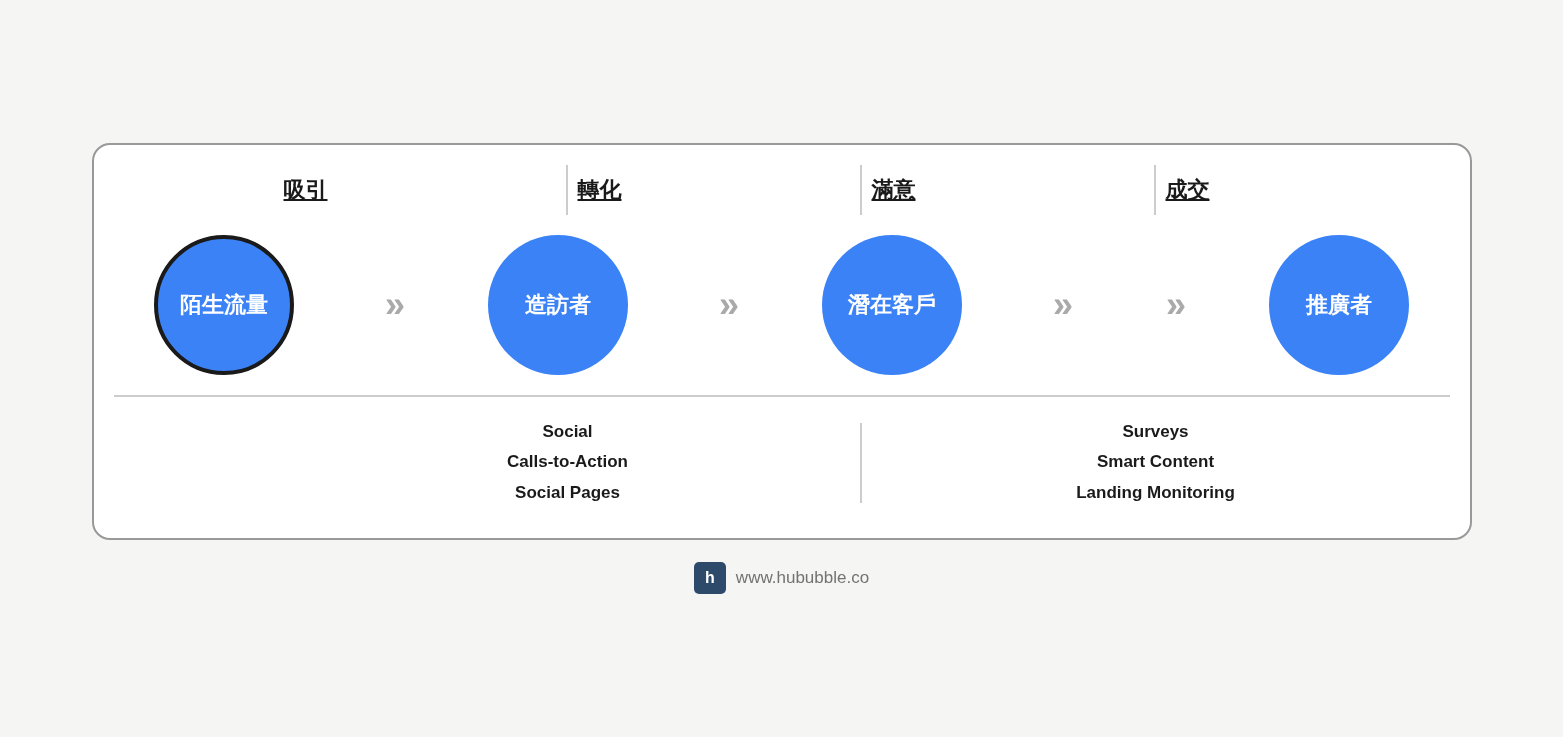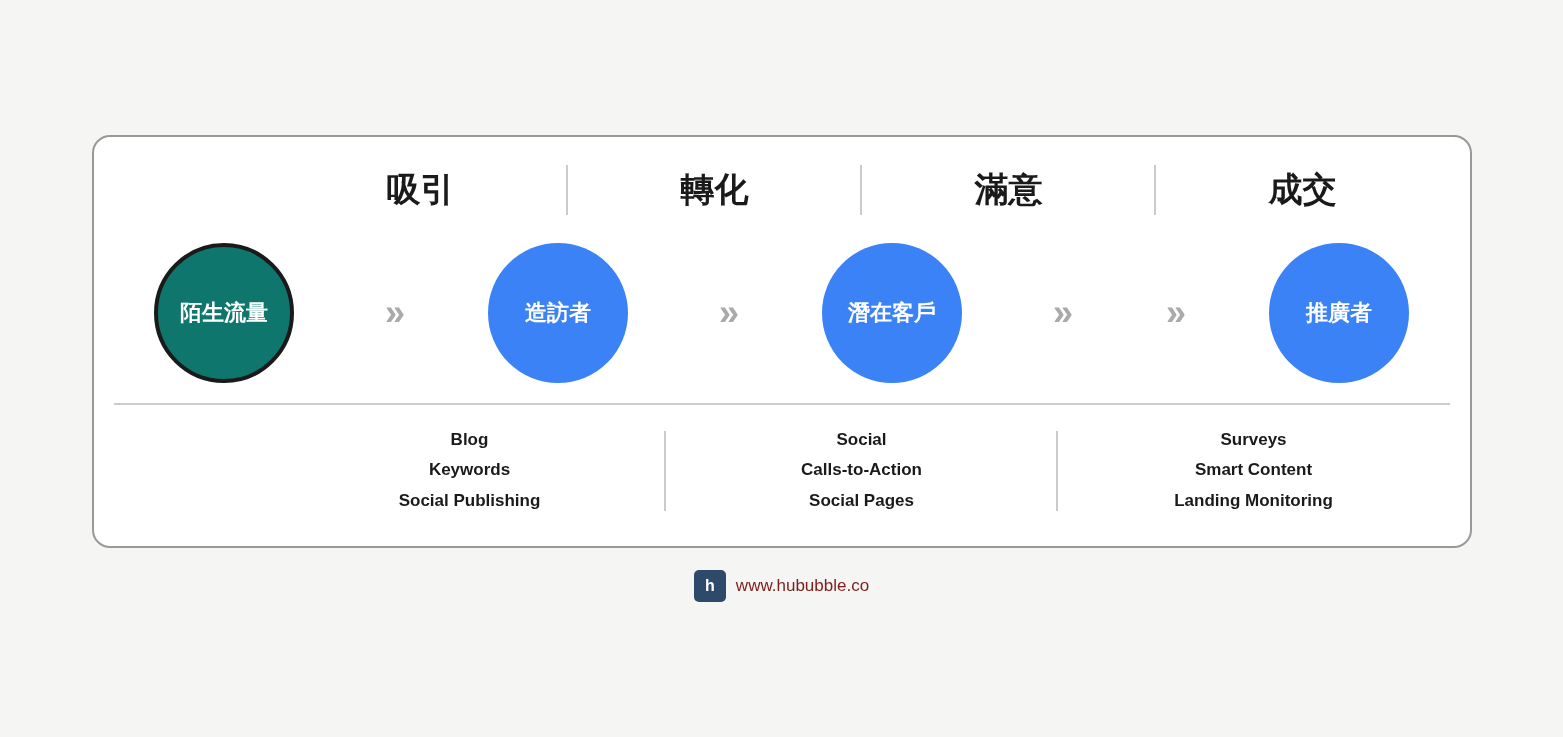--- a/index.html
+++ b/index.html
@@ -41,26 +41,26 @@
       margin-bottom: 10px;
     }
 
     .stage-spacer {
       width: 160px;
       flex-shrink: 0;
     }
 
     .stage-header {
       flex: 1;
-      text-align: center;
-      font-size: 34px;
+      font-size: 22px;
       font-weight: 700;
       color: #1a1a1a;
       padding: 0 10px;
       position: relative;
+      text-decoration: underline;
     }
 
     .stage-header::after {
       content: '';
       position: absolute;
       right: 0;
       top: 50%;
       transform: translateY(-50%);
       height: 50px;
       width: 2px;
@@ -95,21 +95,21 @@
       justify-content: center;
       font-size: 22px;
       font-weight: 700;
       color: #fff;
       text-align: center;
       flex-shrink: 0;
     }
 
     .circle.first-circle {
       border: 4px solid #1a1a1a;
-      background: #0f766e;
+      background: #3b82f6;
     }
 
     .arrow {
       font-size: 36px;
       color: #aaa;
       margin: 0 10px;
       font-weight: 700;
       letter-spacing: -8px;
     }
 
@@ -180,21 +180,21 @@
       display: flex;
       align-items: center;
       justify-content: center;
       color: #fff;
       font-size: 16px;
       font-weight: 900;
     }
 
     .footer-url {
       font-size: 17px;
-      color: #7f1d1d;
+      color: #737373;
       font-weight: 400;
     }
   </style>
 </head>
 <body>
 
 <div class="outer-wrapper">
   <div class="diagram-box">
 
     <div class="stages-row">
@@ -238,25 +238,20 @@
           <span>推廣者</span>
         </div>
       </div>
     </div>
 
     <div class="divider-line"></div>
 
     <div class="tools-row">
       <div class="tools-spacer"></div>
       <div class="tools-section">
-        <div class="tool-item">Blog</div>
-        <div class="tool-item">Keywords</div>
-        <div class="tool-item">Social Publishing</div>
-      </div>
-      <div class="tools-section">
         <div class="tool-item">Social</div>
         <div class="tool-item">Calls-to-Action</div>
         <div class="tool-item">Social Pages</div>
       </div>
       <div class="tools-section">
         <div class="tool-item">Surveys</div>
         <div class="tool-item">Smart Content</div>
         <div class="tool-item">Landing Monitoring</div>
       </div>
     </div>

